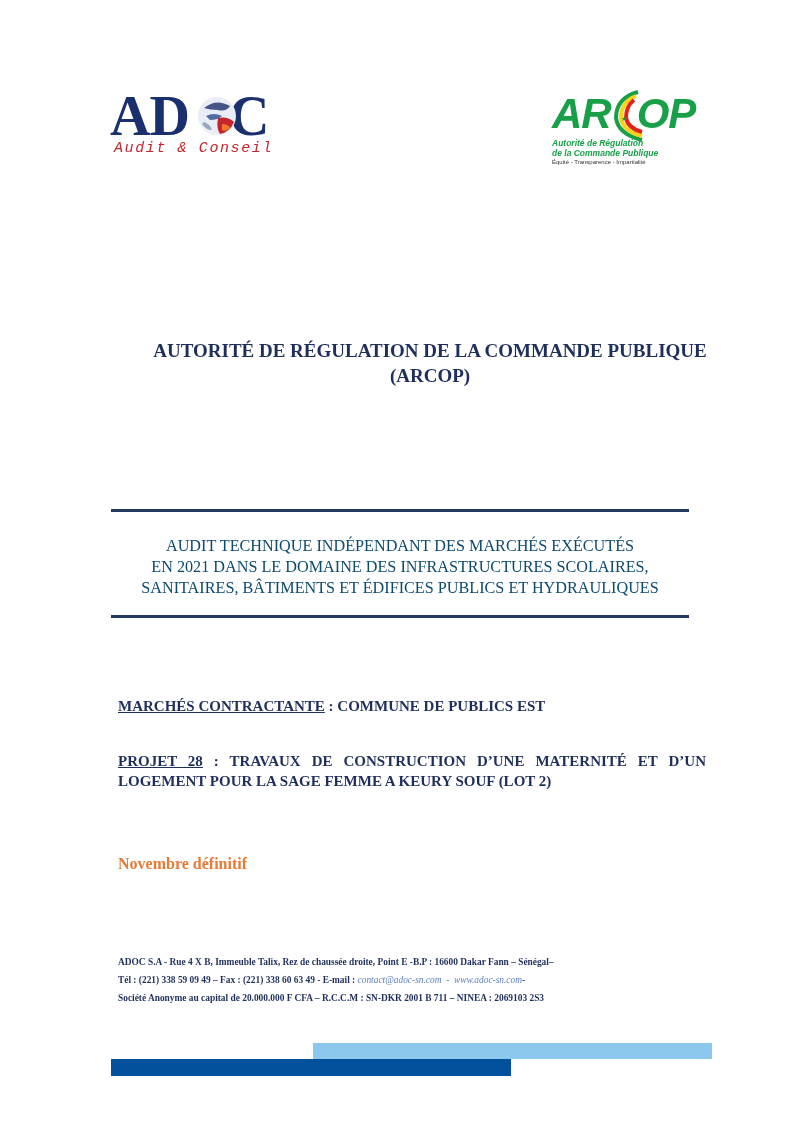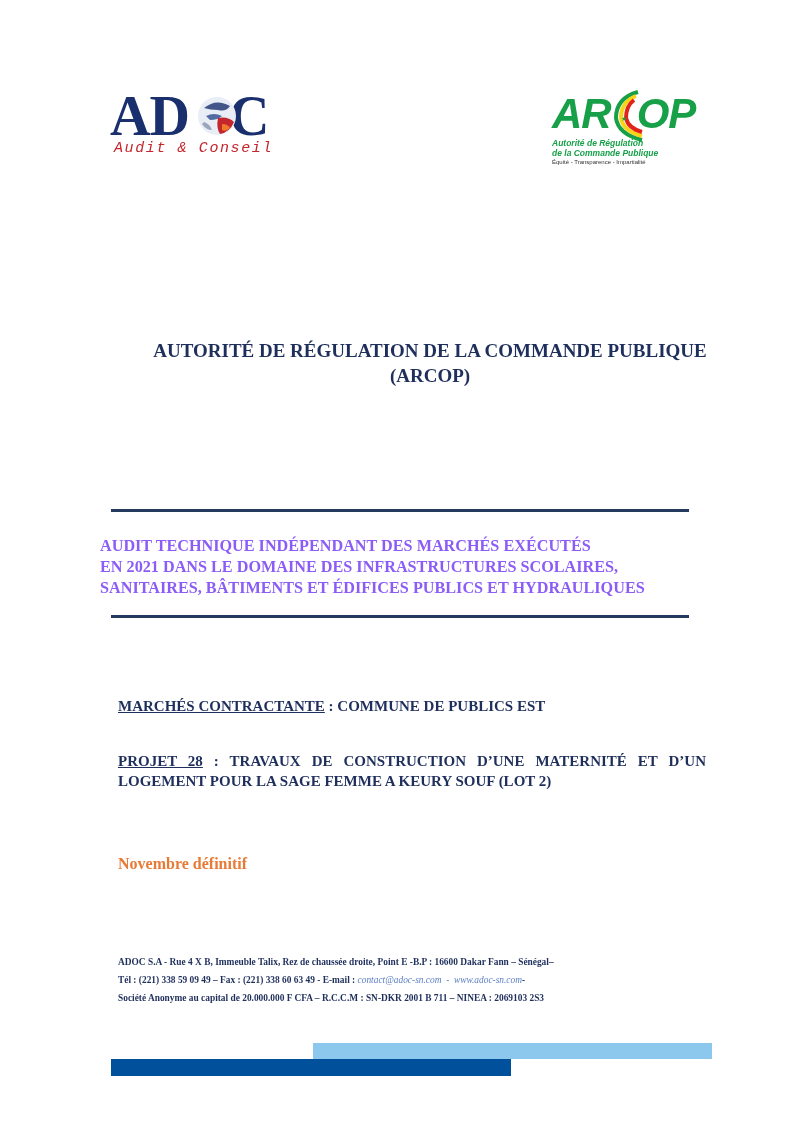--- a/index.html
+++ b/index.html
@@ -19,21 +19,21 @@
     .arcop-arc { position: absolute; left: 60px; top: -2px; width: 32px; height: 52px; }
     .arcop-sub { position: absolute; left: 0; top: 46px; font-family: "Liberation Sans", sans-serif; font-weight: bold; font-size: 8.5px; line-height: 10px; color: #17a048; white-space: nowrap; font-style: italic; }
     .arcop-motto { position: absolute; left: 0; top: 67px; font-family: "Liberation Sans", sans-serif; font-size: 6px; color: #333; white-space: nowrap; }
 
     .title-main { position: absolute; left: 0; width: 800px; top: 338px; text-align: center; font-weight: bold; font-size: 19px; line-height: 25px; color: #1f2f5c; margin-left: 30px; }
 
     .rule { position: absolute; left: 111px; width: 578px; height: 3px; background: #23395d; }
     .rule.top { top: 509px; }
     .rule.bottom { top: 615px; }
 
-    .audit-title { position: absolute; left: 100px; width: 600px; top: 536px; text-align: left; font-weight: bold; font-size: 16.2px; line-height: 21px; color: #8b5cf6; }
+    .audit-title { position: absolute; left: 100px; width: 600px; top: 536px; text-align: center; font-weight: normal; font-size: 16.2px; line-height: 21px; color: #0c4a6e; }
 
     .contracting { position: absolute; left: 118px; top: 698px; font-weight: bold; font-size: 15px; color: #1f2f5c; white-space: nowrap; }
     .contracting .lbl, .project .lbl { text-decoration: underline; }
 
     .project { position: absolute; left: 118px; width: 588px; top: 751px; font-weight: bold; font-size: 15px; line-height: 20px; color: #1f2f5c; text-align: justify; text-align-last: left; }
 
     .report-type { position: absolute; left: 118px; top: 855px; font-weight: bold; font-size: 16px; color: #e87a36; }
 
     .footer-info { position: absolute; left: 118px; top: 953px; font-weight: bold; font-size: 9.4px; line-height: 18px; color: #1f2f5c; white-space: nowrap; }
     .footer-info .link { font-weight: normal; font-style: italic; color: #5b7fc4; }

